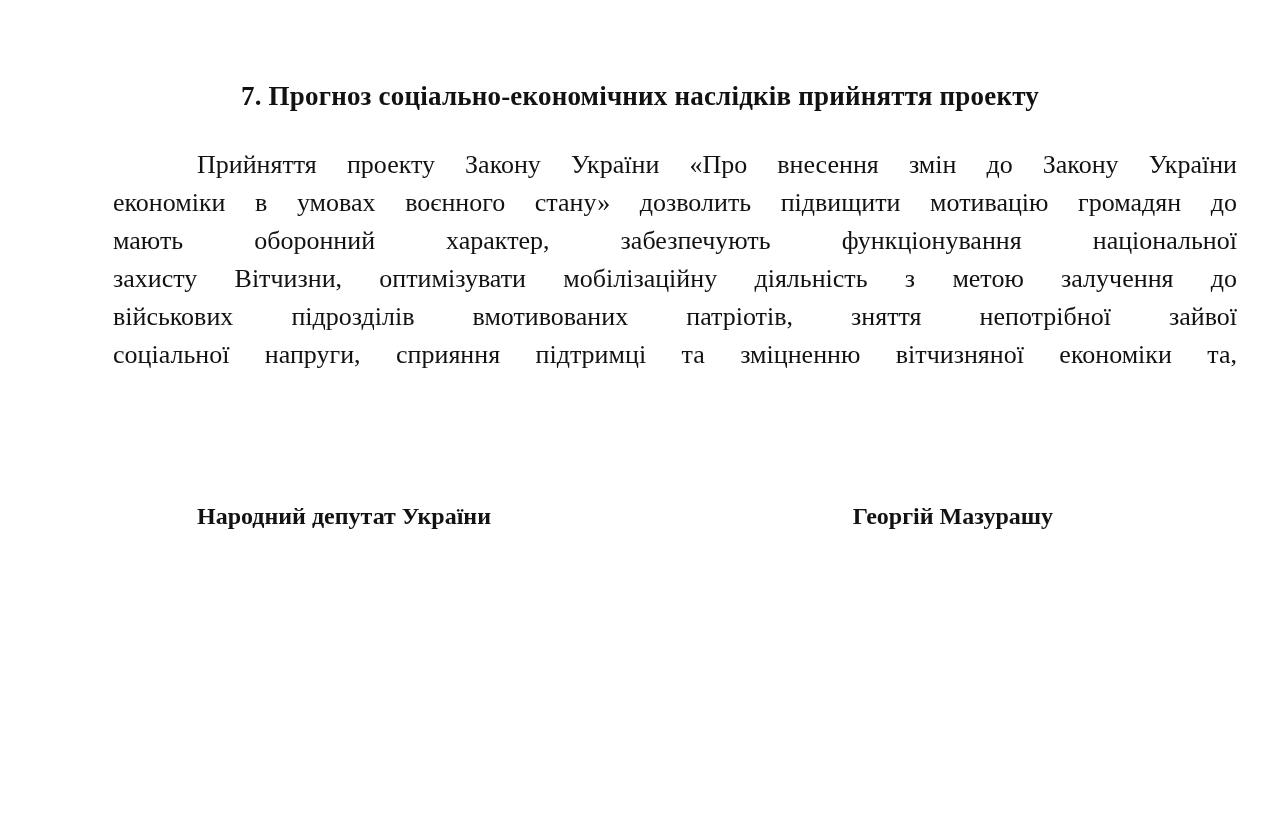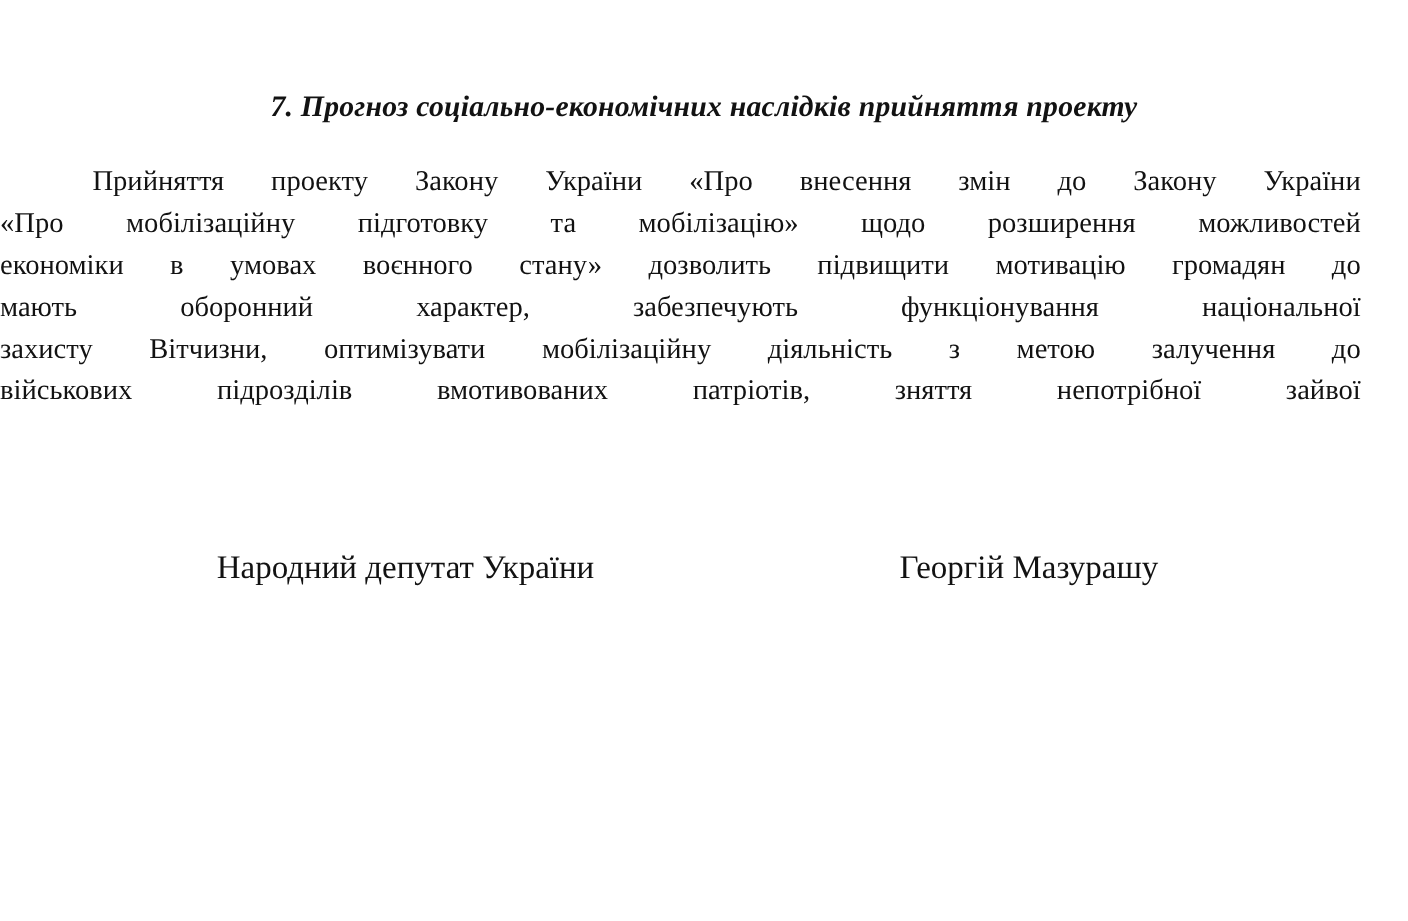--- a/index.html
+++ b/index.html
@@ -20,24 +20,24 @@
     height: 837px;
     background: #ffffff;
   }
   .heading {
     margin: 76px 40px 16px 40px;
     text-align: center;
     font-size: 27px;
     font-weight: 700;
     line-height: 40px;
     letter-spacing: 0.2px;
-    font-style: italic;
   }
   .paragraph {
     margin-top: 30px;
+    padding-left: 113px;
     padding-right: 43px;
     font-size: 26px;
     line-height: 38px;
     word-spacing: 1px;
   }
   .line {
     text-align: justify;
     text-align-last: justify;
     white-space: nowrap;    
   }
@@ -48,40 +48,40 @@
     text-align: left;
     text-align-last: left;
   }
   .signature-row {
     display: flex;
     justify-content: space-between;
     align-items: baseline;
     margin-top: 122px;
     padding-left: 197px;
     padding-right: 227px;
-    font-size: 30px;
-    font-weight: 400;
+    font-size: 24px;
+    font-weight: 700;
     line-height: 40px;
     white-space: nowrap;
   }
 </style>
 </head>
 <body>
 
 <div class="page">
 
   <h1 class="heading">7. Прогноз соціально-економічних наслідків прийняття проекту</h1>
 
   <div class="paragraph">
     <div class="line first">Прийняття проекту Закону України «Про внесення змін до Закону України</div>
-    <div class="line">«Про мобілізаційну підготовку та мобілізацію» щодо розширення можливостей</div>
     <div class="line">економіки в умовах воєнного стану» дозволить підвищити мотивацію громадян до</div>
     <div class="line">мають оборонний характер, забезпечують функціонування національної</div>
     <div class="line">захисту Вітчизни, оптимізувати мобілізаційну діяльність з метою залучення до</div>
     <div class="line">військових підрозділів вмотивованих патріотів, зняття непотрібної зайвої</div>
+    <div class="line">соціальної напруги, сприяння підтримці та зміцненню вітчизняної економіки та,</div>
   </div>
 
   <div class="signature-row">
     <span>Народний депутат України</span>
     <span>Георгій Мазурашу</span>
   </div>
 
 </div>
 
 </body></html>

